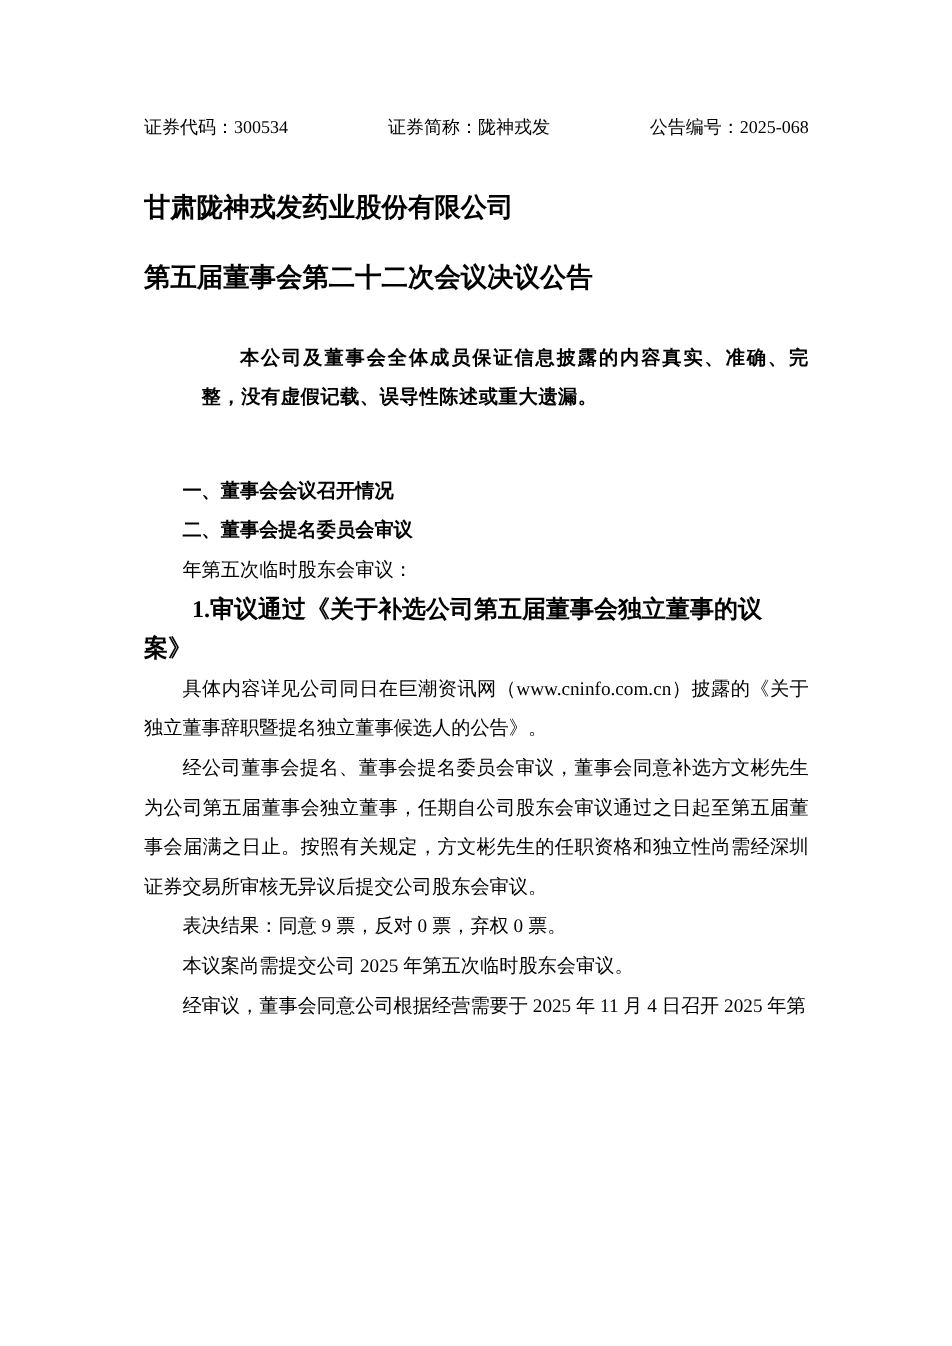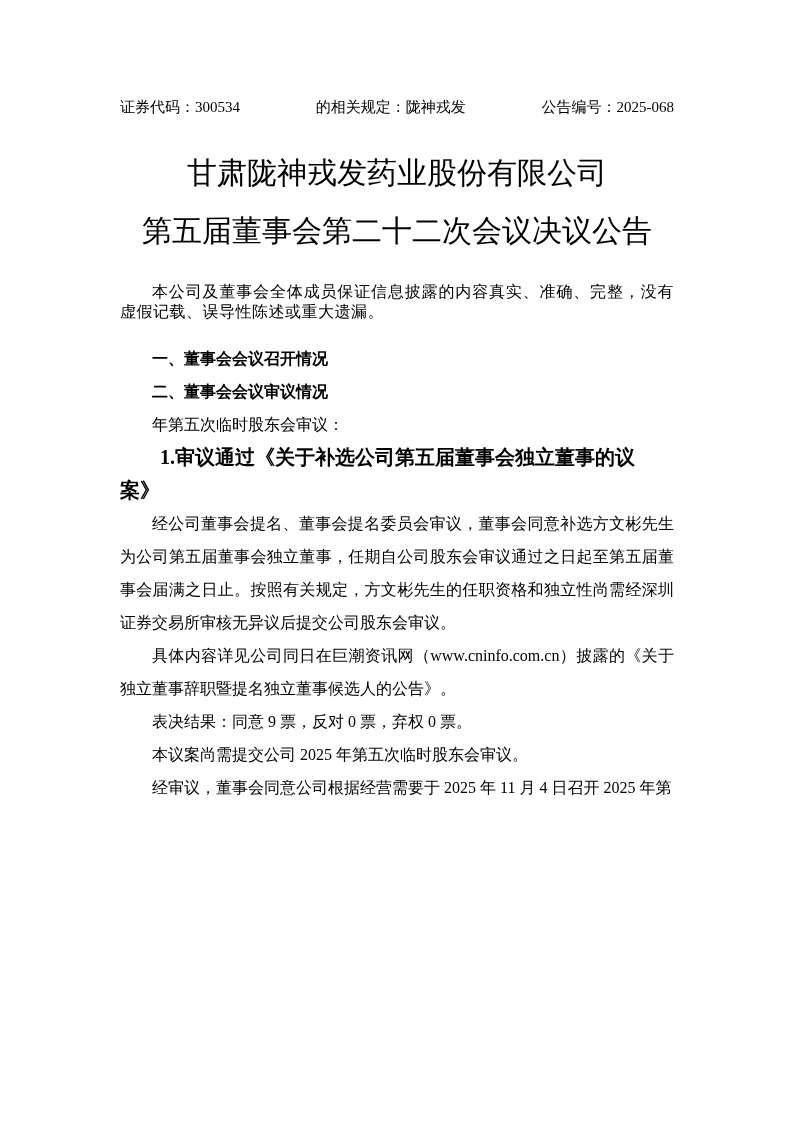--- a/index.html
+++ b/index.html
@@ -20,38 +20,38 @@
   }
   .doc-header {
     display: flex;
     justify-content: space-between;
     align-items: baseline;
     font-size: 15px;
     line-height: 22px;
     white-space: nowrap;
   }
   .doc-title {
-    text-align: center;
-    font-weight: normal;
-    font-size: 30px;
+    font-weight: bold;
+    font-size: 22px;
     line-height: 30px;
   }
   .doc-title.line1 { margin-top: 40px; }
   .doc-title.line2 { margin-top: 28px; }
   .disclaimer {
     margin-top: 36px;
-    font-weight: normal;
+    font-weight: bold;
     font-size: 16px;
-    line-height: 20px;
+    line-height: 33px;
     text-align: justify;
     text-indent: 2em;
     letter-spacing: 0.5px;
+    margin-left: 48px;
   }
   .section-heading {
-    margin-top: 20px;
+    margin-top: 45px;
     font-weight: bold;
     font-size: 16px;
     line-height: 33px;
     text-indent: 2em;
   }
   .section-heading.tight { margin-top: 0; }
   .body-para {
     margin: 0;
     font-size: 16px;
     line-height: 33px;
@@ -66,35 +66,35 @@
     text-indent: 2em;
   }
 </style>
 </head>
 <body>
 
 <div class="page">
 
   <div class="doc-header">
     <span>证券代码：300534</span>
-    <span>的相关规定：陇神戎发</span>
+    <span>证券简称：陇神戎发</span>
     <span>公告编号：2025-068</span>
   </div>
 
   <div class="doc-title line1">甘肃陇神戎发药业股份有限公司</div>
   <div class="doc-title line2">第五届董事会第二十二次会议决议公告</div>
 
   <p class="disclaimer">本公司及董事会全体成员保证信息披露的内容真实、准确、完整，没有虚假记载、误导性陈述或重大遗漏。</p>
 
   <div class="section-heading">一、董事会会议召开情况</div>
 
-  <div class="section-heading tight">二、董事会会议审议情况</div>
+  <div class="section-heading tight">二、董事会提名委员会审议</div>
   <p class="body-para">年第五次临时股东会审议：</p>
 
   <p class="item-heading">1.审议通过《关于补选公司第五届董事会独立董事的议案》</p>
+  <p class="body-para">具体内容详见公司同日在巨潮资讯网（www.cninfo.com.cn）披露的《关于独立董事辞职暨提名独立董事候选人的公告》。</p>
   <p class="body-para">经公司董事会提名、董事会提名委员会审议，董事会同意补选方文彬先生为公司第五届董事会独立董事，任期自公司股东会审议通过之日起至第五届董事会届满之日止。按照有关规定，方文彬先生的任职资格和独立性尚需经深圳证券交易所审核无异议后提交公司股东会审议。</p>
-  <p class="body-para">具体内容详见公司同日在巨潮资讯网（www.cninfo.com.cn）披露的《关于独立董事辞职暨提名独立董事候选人的公告》。</p>
   <p class="body-para">表决结果：同意 9 票，反对 0 票，弃权 0 票。</p>
   <p class="body-para">本议案尚需提交公司 2025 年第五次临时股东会审议。</p>
 
   <p class="body-para">经审议，董事会同意公司根据经营需要于 2025 年 11 月 4 日召开 2025 年第</p>
 
 </div>
 
 </body></html>

